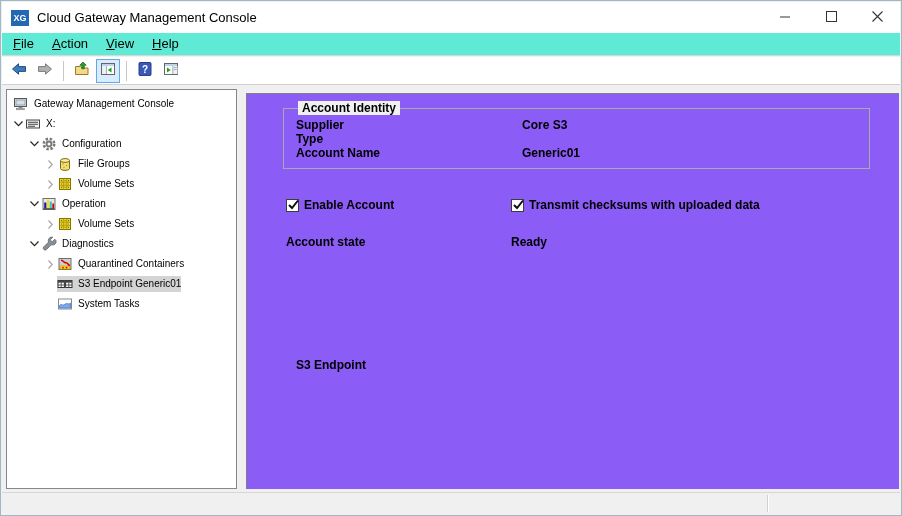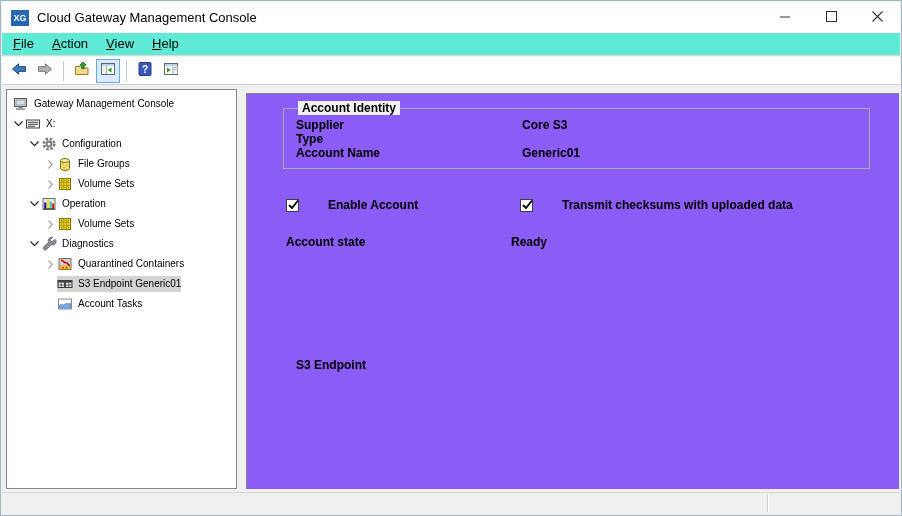--- a/index.html
+++ b/index.html
@@ -77,22 +77,22 @@
   }
   .groupbox-title {
     position: absolute; top: -8px; left: 14px; background: #f0f0f0; padding: 0 4px;
     font-size: 12px;
   }
   .field-row { position: absolute; left: 12px; right: 8px; height: 14px; display: flex; }
   .field-label { width: 226px; flex: 0 0 226px; }
   .f0 { top: 9px; } .f1 { top: 23px; flex-direction: column; } .f2 { top: 37px; }
 
   .cb-row { position: absolute; top: 104px; left: 39px; right: 10px; display: flex; align-items: center; }
-  .cb-item { display: flex; align-items: center; gap: 24px; }
-  .cb-item.second { position: absolute; left: 234px; }
+  .cb-item { display: flex; align-items: center; }
+  .cb-item.second { position: absolute; left: 225px; }
   .checkbox {
     width: 13px; height: 13px; background: #fff; border: 1px solid #3c3c3c;
     position: relative; margin-right: 5px; flex: 0 0 13px;
   }
   .checkbox svg { position: absolute; left: -1px; top: -3px; }
 
   .state-row { position: absolute; top: 141px; left: 39px; display: flex; }
   .state-label { width: 225px; flex: 0 0 225px; }
 
   
@@ -354,21 +354,21 @@
           <span class="t-label">S3 Endpoint Generic01</span>
         </span>
       </div>
 
       <div class="tree-row lvl3">
         <span class="chev"></span>
         <span class="t-icon"><svg width="16" height="16" viewBox="0 0 16 16">
               <rect x="1.5" y="3" width="13" height="10" fill="#fdfdfd" stroke="#8a8a8a"></rect>
               <path d="M2.5 12 L2.5 9.5 C4.5 7 5.5 10.5 8 8.2 C10 6.4 11.5 9.2 13.5 7.2 L13.5 12 z" fill="#7aaae8" stroke="#4477cc" stroke-width="0.8"></path>
             </svg></span>
-        <span class="t-label">Account Tasks</span>
+        <span class="t-label">System Tasks</span>
       </div>
 
 
     </div>
 
     <div class="details-panel">
 
       <div class="groupbox">
         <span class="groupbox-title">Account Identity</span>
         <div class="field-row f0">

